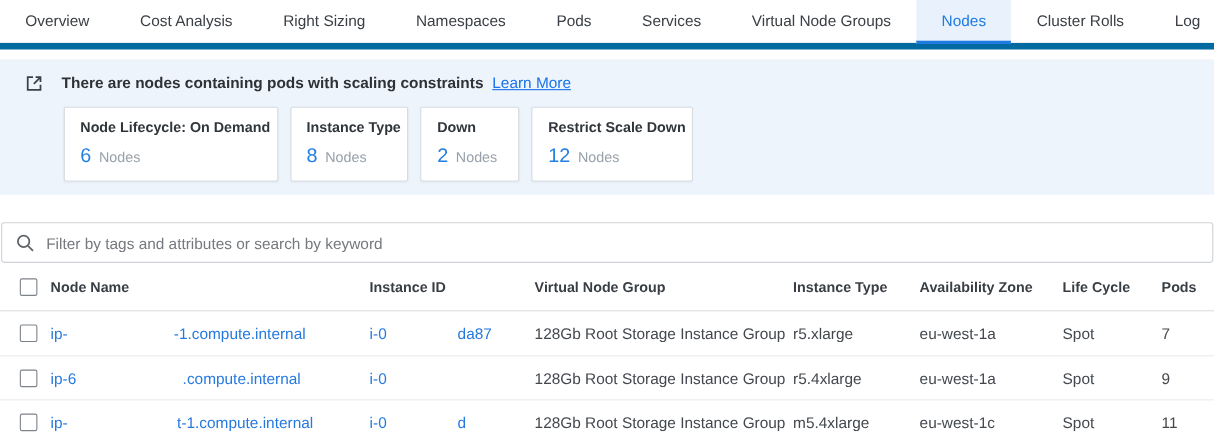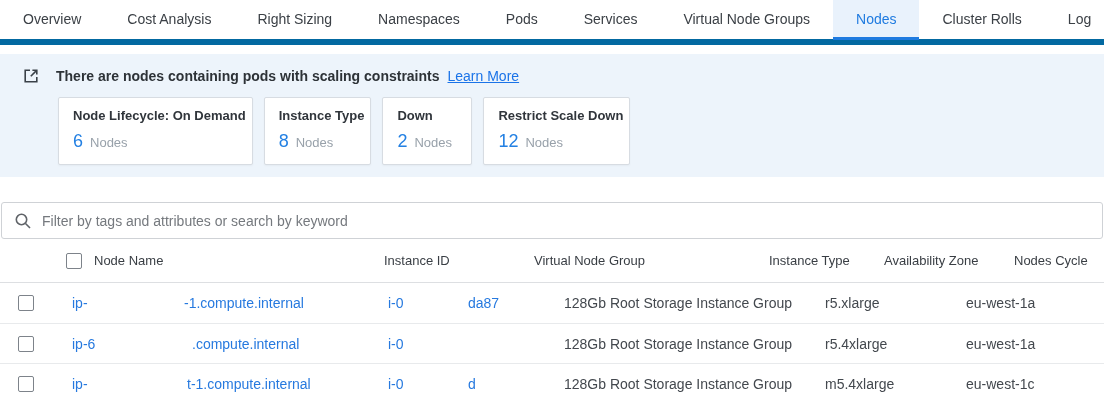--- a/index.html
+++ b/index.html
@@ -95,29 +95,27 @@
   
   .grid-row {
     display: grid;
     grid-template-columns: 46px 290px 150px 235px 115px 130px 90px 48px;
     align-items: center;
   }
   .thead {
     height: 44px;
     border-bottom: 1px solid #dddfe2;
     font-size: 13px;
-    font-weight: 400;
+    font-weight: 700;
     color: #393e44;
-    padding-left: 48px;
   }
   .trow {
     height: 40px;
     font-size: 14px;
     color: #43484e;
-    gap: 26px;
   }
   .trow + .trow { border-top: 1px solid #e8eaec; }
   .cb-cell { padding-left: 18px; }
   .checkbox {
     width: 16px; height: 16px;
     border: 1px solid #7d838a;
     border-radius: 2px;
     background: #fff;
     cursor: pointer;
   }
@@ -199,21 +197,21 @@
 <div>
   <div class="grid-row thead">
     <div class="cb-cell">
         <div class="checkbox"></div>
       </div>
     <div class="cell">Node Name</div>
     <div class="cell">Instance ID</div>
     <div class="cell">Virtual Node Group</div>
     <div class="cell">Instance Type</div>
     <div class="cell">Availability Zone</div>
-    <div class="cell">Nodes Cycle</div>
+    <div class="cell">Life Cycle</div>
     <div class="cell">Pods</div>
   </div>
 
   <div class="grid-row trow">
     <div class="cb-cell">
         <div class="checkbox"></div>
       </div>
     <div class="cell link">
       <span class="frag1" style="width:112px">ip-</span><span>-1.compute.internal</span>
     </div>

